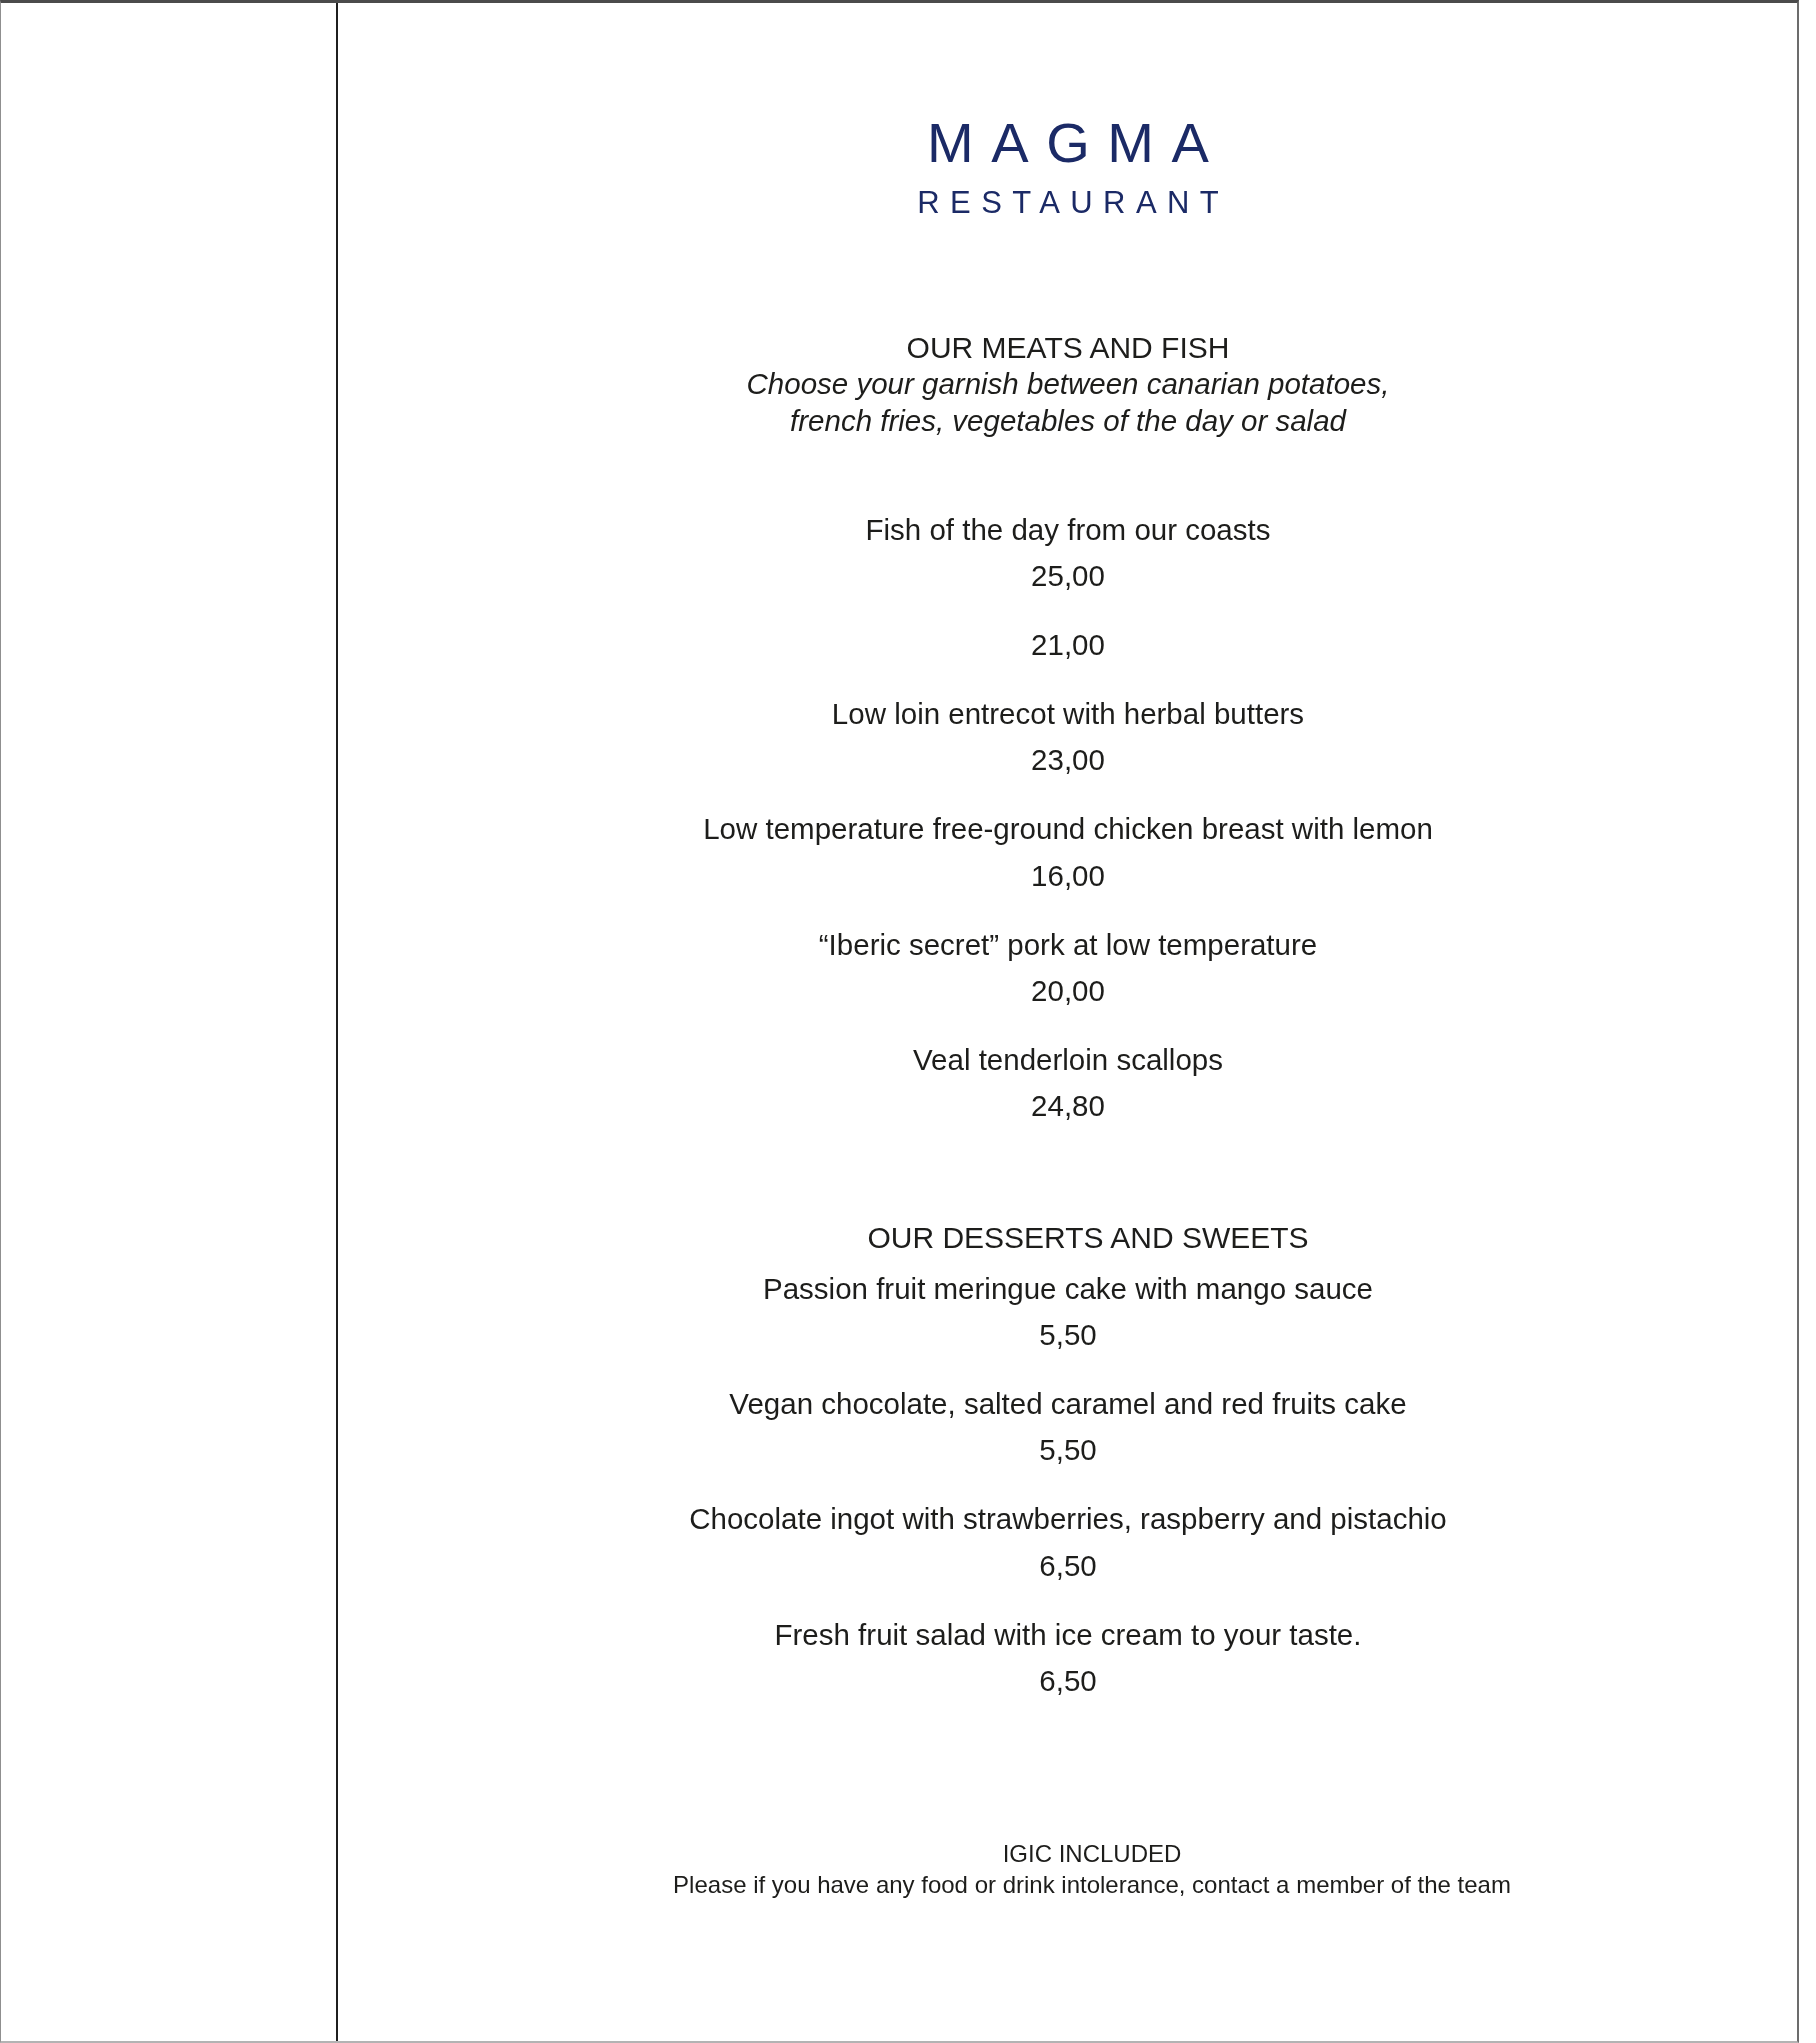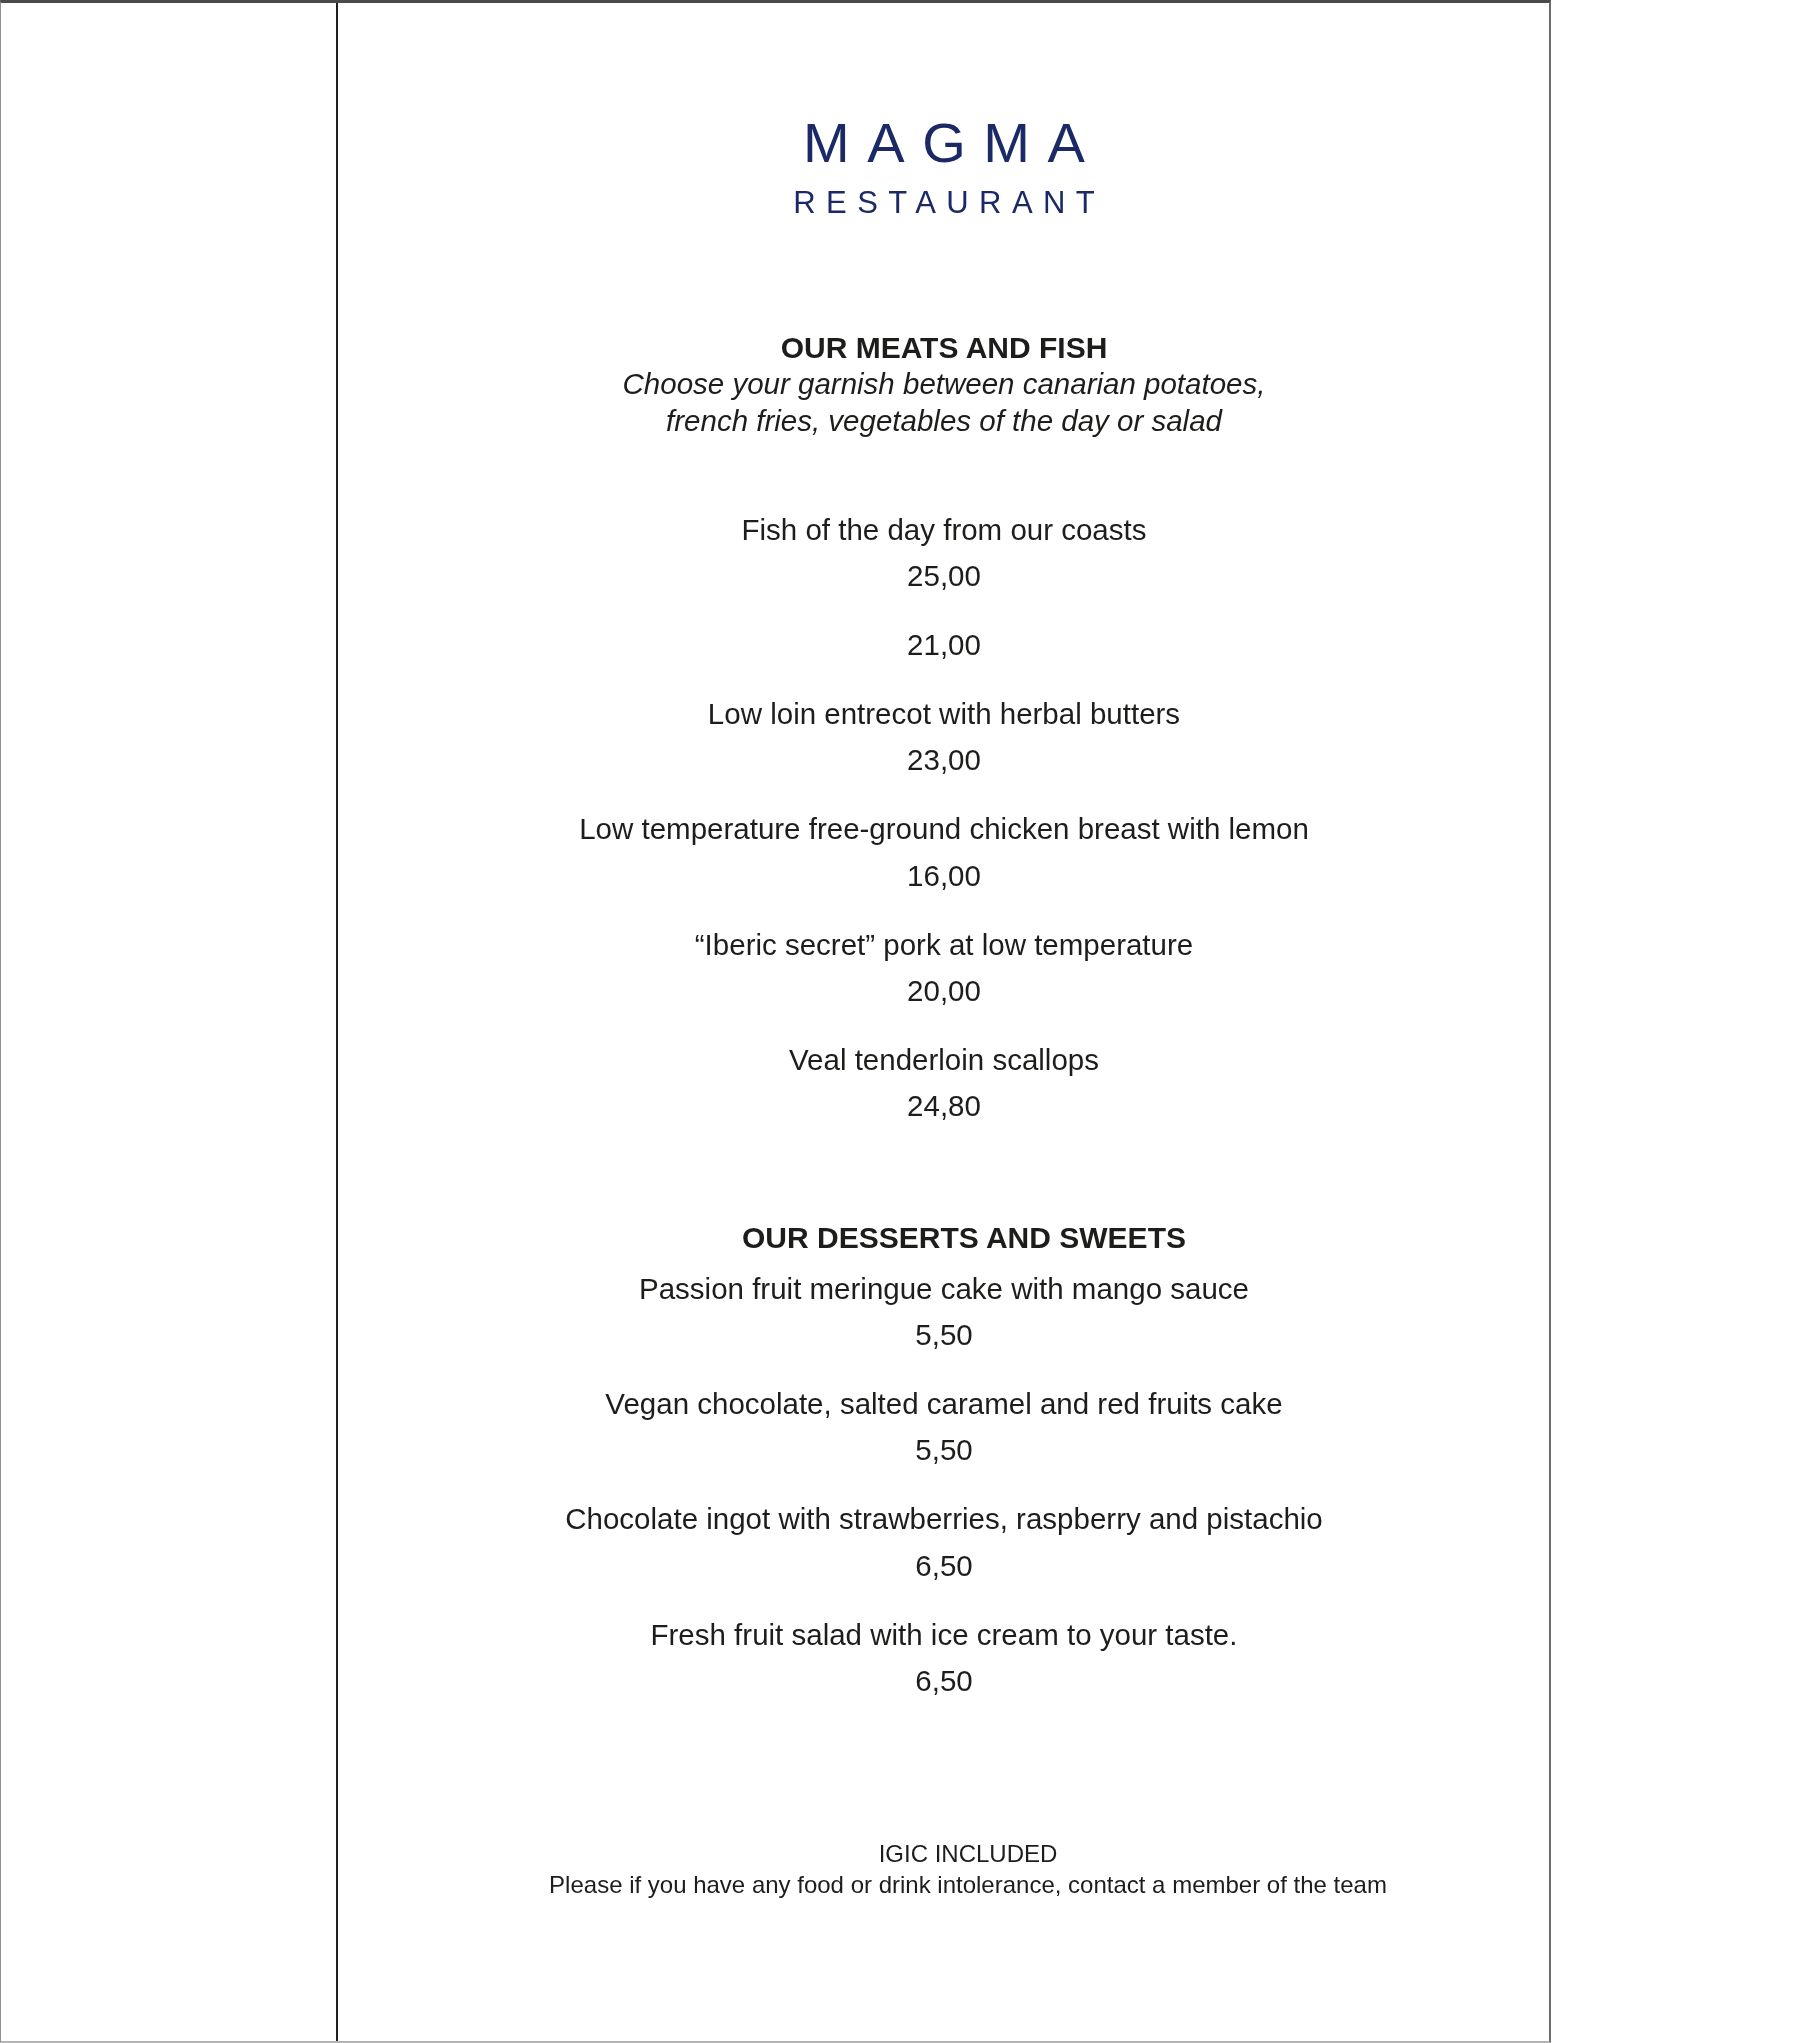--- a/index.html
+++ b/index.html
@@ -2,21 +2,21 @@
 <html style="font-size:12.8px"><head>
 <meta charset="utf-8">
 <style>
   html, body {
     margin: 0;
     padding: 0;
     background: #ffffff;
   }
   .page {
     position: relative;
-    width: 1551px;
+    width: 1799px;
     height: 2043px;
     box-sizing: border-box;
     background: #ffffff;
     border-top: 3.2px solid #4b4b4b;
     border-bottom: 2.4px solid #b3b3b3;
     border-left: 1.6px solid #8f8f8f;
     border-right: 2.4px solid #6c6c6c;
     font-family: "Liberation Sans", sans-serif;
     color: #1d1d1b;
     overflow: hidden;
@@ -59,21 +59,21 @@
     font-size: 31px;
     line-height: 1;
     font-weight: 400;
     letter-spacing: 10.4px;
     padding-left: 10.4px;
     color: #1b2a66;
   }
   .section-heading {
     font-size: 30px;
     line-height: 35px;
-    font-weight: 700;
+    font-weight: 400;
     color: #1d1d1b;
   }
   .meats .section-heading { margin-top: 112px; }
   .desserts .section-heading { margin-top: 97px; padding-left: 40px; }
   .garnish-note {
     font-size: 29.5px;
     line-height: 37px;
     font-style: italic;
     white-space: pre-line;
   }

